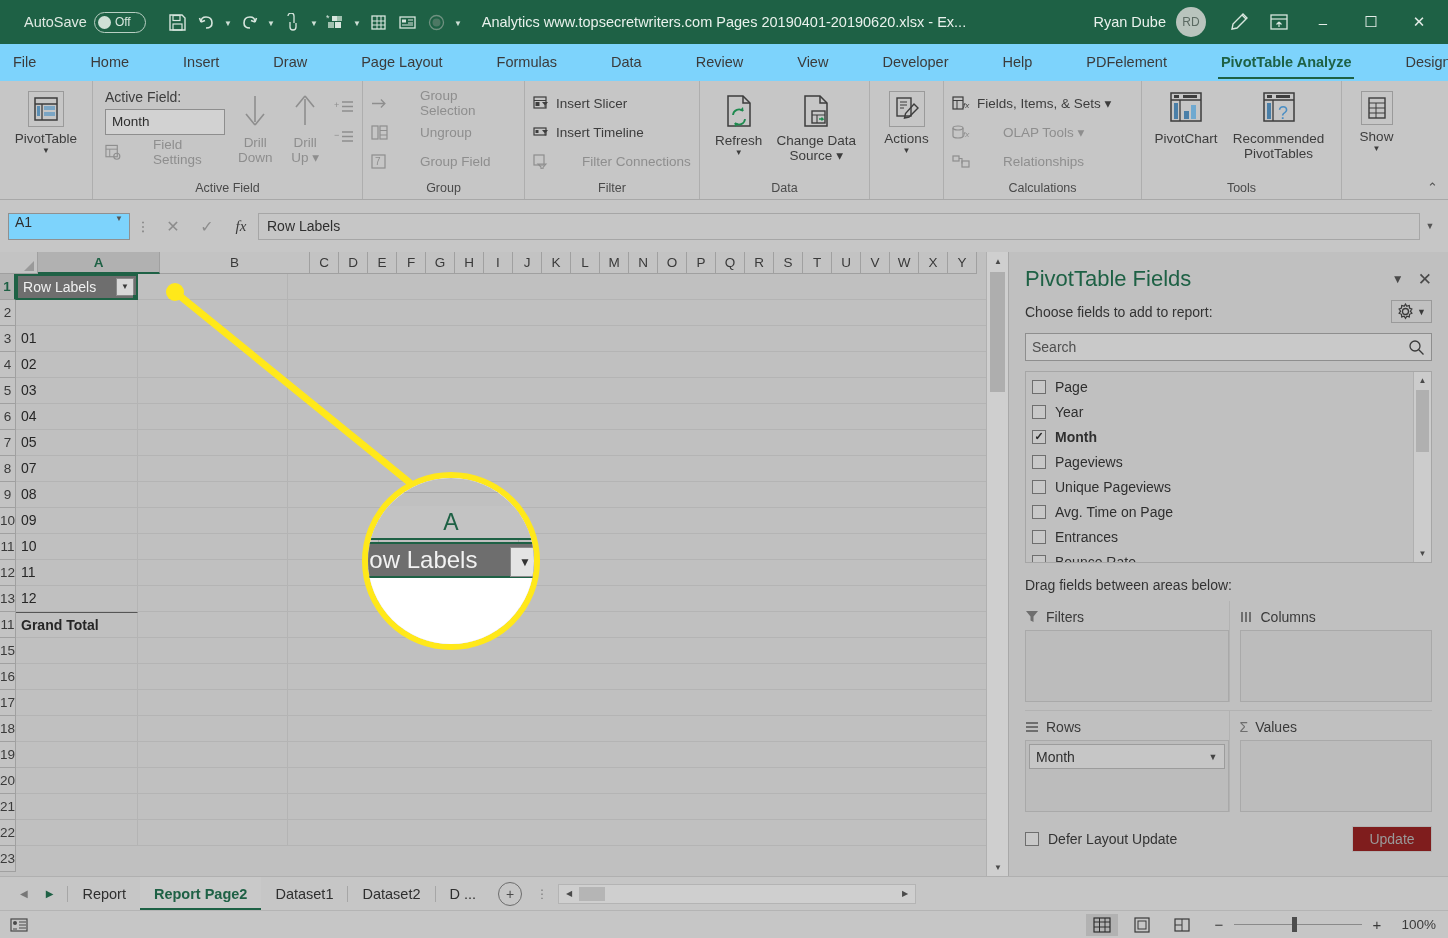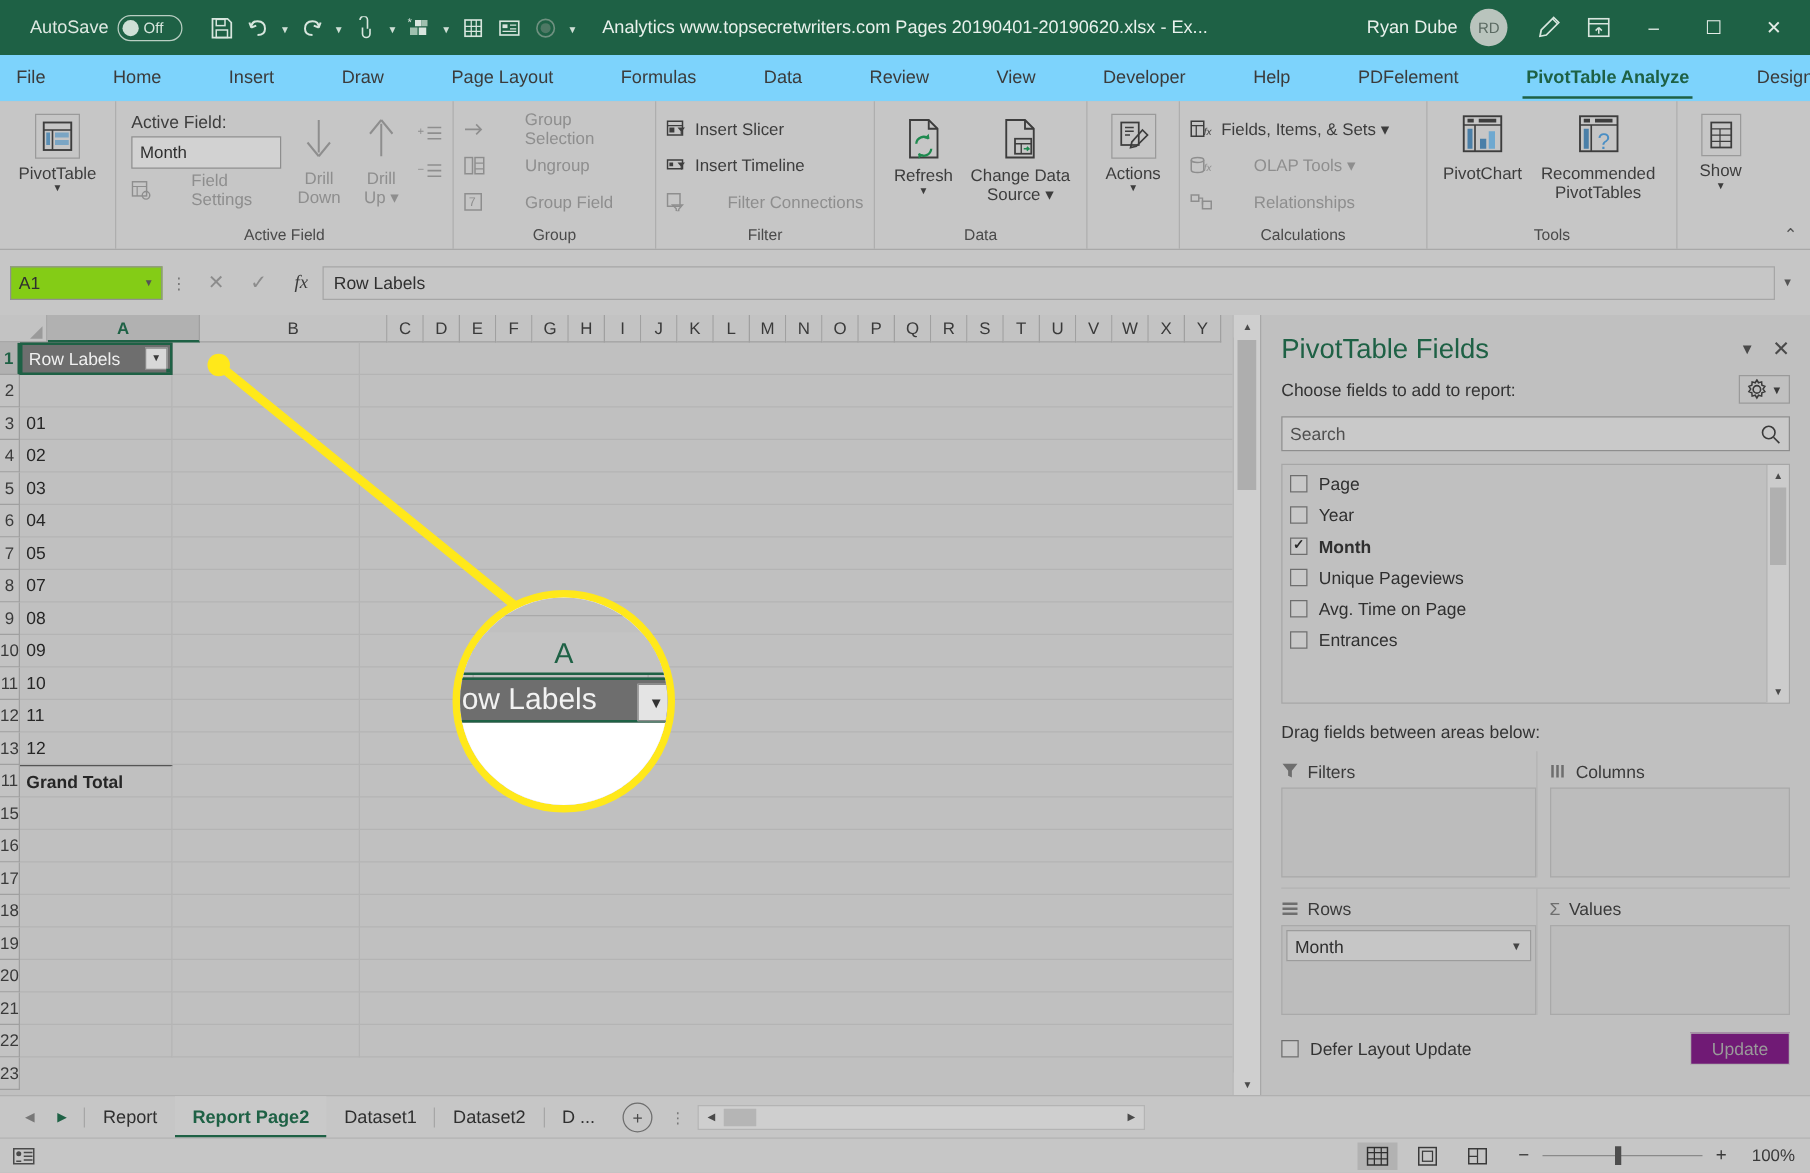--- a/index.html
+++ b/index.html
@@ -114,22 +114,22 @@
     font-size: 13.5px; color: #2e2e2e; padding: 0 6px; line-height: 24px;
   }
   .ribbon-collapse { position: absolute; right: 10px; bottom: 4px; color: #555; font-size: 13px; }
 
   
   .fbar {
     position: absolute; top: 200px; left: 0; width: 1448px; height: 52px;
     background: #c6c6c6; display: flex; align-items: center; padding: 0 8px;
   }
   .namebox {
-    width: 122px; height: 27px; background: #84cc16; border: 1px solid #909090;
-    display: flex; align-items: center; padding: 0 6px; font-size: 14px; color: #2f2f2f;
+    width: 122px; height: 27px; background: #7dd3fc; border: 1px solid #909090;
+    display: flex; align-items: flex-start; padding: 0 6px; font-size: 14px; color: #2f2f2f;
   }
   .namebox .cv { margin-left: auto; font-size: 8px; color: #555; }
   .fb-dots { width: 26px; text-align: center; color: #777; font-size: 13px; letter-spacing: 0; }
   .fb-btn { width: 34px; text-align: center; color: #8c8c8c; font-size: 16px; }
   .fb-fx { width: 34px; text-align: center; color: #3b3b3b; font-size: 15px; font-style: italic; font-family: "Liberation Serif", serif; }
   .fb-input {
     flex: 1; height: 27px; background: #c6c6c6; border: 1px solid #a6a6a6; border-left: 1px solid #a6a6a6;
     display: flex; align-items: center; padding: 0 8px; font-size: 14px; color: #2f2f2f;
   }
   .fb-caret { width: 20px; text-align: center; font-size: 9px; color: #555; }
@@ -270,21 +270,21 @@
   .area-box { height: 72px; background: #bcbcbc; border: 1px solid #a9a9a9; padding: 3px; }
   .area-sep { border-top: 1px solid #b2b2b2; margin-top: 8px; }
   .pill {
     height: 25px; background: #c6c6c6; border: 1px solid #9c9c9c;
     display: flex; align-items: center; padding: 0 6px; font-size: 14px; color: #2f2f2f;
   }
   .pill .cv { margin-left: auto; font-size: 9px; color: #444; }
   .panel-foot { display: flex; align-items: center; padding: 14px 16px 0 16px; }
   .defer { display: flex; align-items: center; font-size: 14px; color: #333; }
   .update-btn {
-    margin-left: auto; width: 80px; height: 26px; background: #701a75; border: 1px solid #b3b3b3;
+    margin-left: auto; width: 80px; height: 26px; background: #7f1d1d; border: 1px solid #b3b3b3;
     color: #9a9a9a; font-size: 14px; display: flex; align-items: center; justify-content: center;
   }
 
   
   .sheetbar {
     position: absolute; top: 876px; left: 0; width: 1448px; height: 34px;
     background: #c6c6c6; display: flex; align-items: center;
     border-top: 1px solid #b0b0b0;
   }
   .nav-arrows { display: flex; align-items: center; gap: 18px; padding: 0 14px 0 20px; }
@@ -980,29 +980,37 @@
         <div class="fl-item">
           <span class="cb"></span>
           <span>Year</span>
         </div>
         <div class="fl-item checked">
           <span class="cb">✓</span>
           <span>Month</span>
         </div>
         <div class="fl-item">
           <span class="cb"></span>
+          <span>Pageviews</span>
+        </div>
+        <div class="fl-item">
+          <span class="cb"></span>
           <span>Unique Pageviews</span>
         </div>
         <div class="fl-item">
           <span class="cb"></span>
           <span>Avg. Time on Page</span>
         </div>
         <div class="fl-item">
           <span class="cb"></span>
           <span>Entrances</span>
+        </div>
+        <div class="fl-item">
+          <span class="cb"></span>
+          <span>Bounce Rate</span>
         </div>
       </div>
       <div class="fl-scroll">
         <div class="fl-sc-arrow">▲</div>
         <div class="fl-sc-thumb"></div>
         <div class="fl-sc-arrow" style="position:absolute;bottom:0;left:0;right:0">▼</div>
       </div>
     </div>
 
     <div class="drag-txt">Drag fields between areas below:</div>

